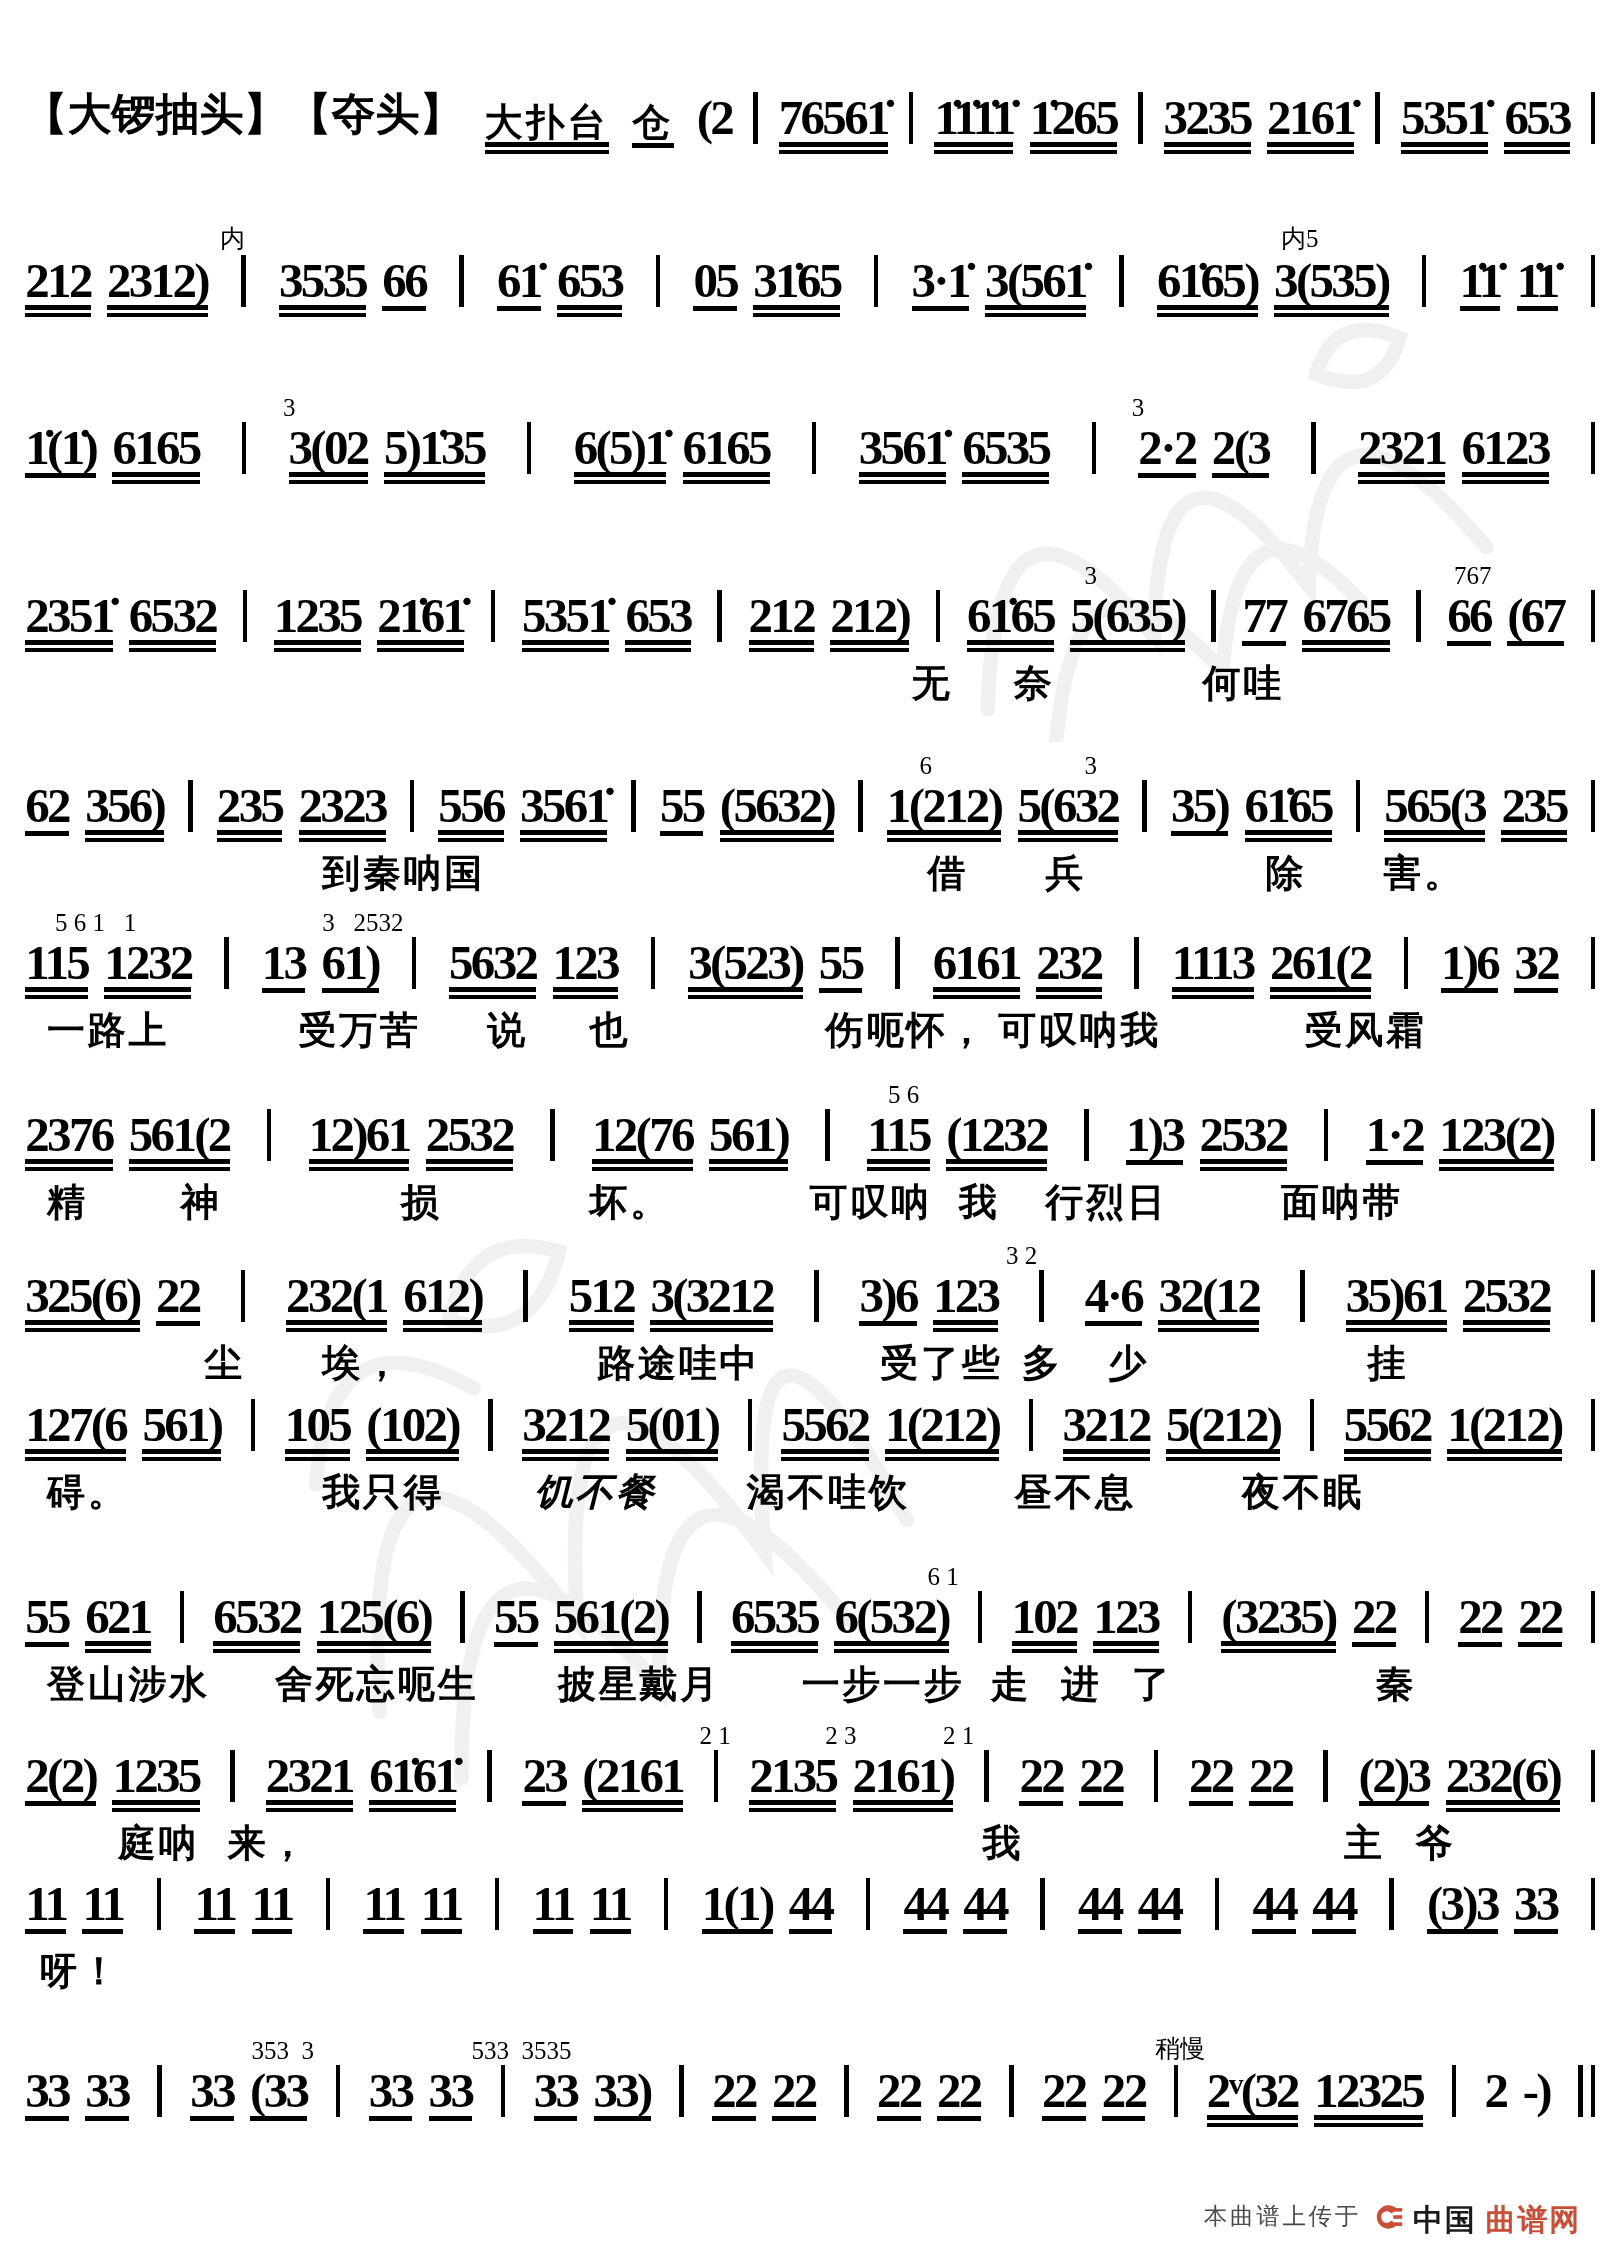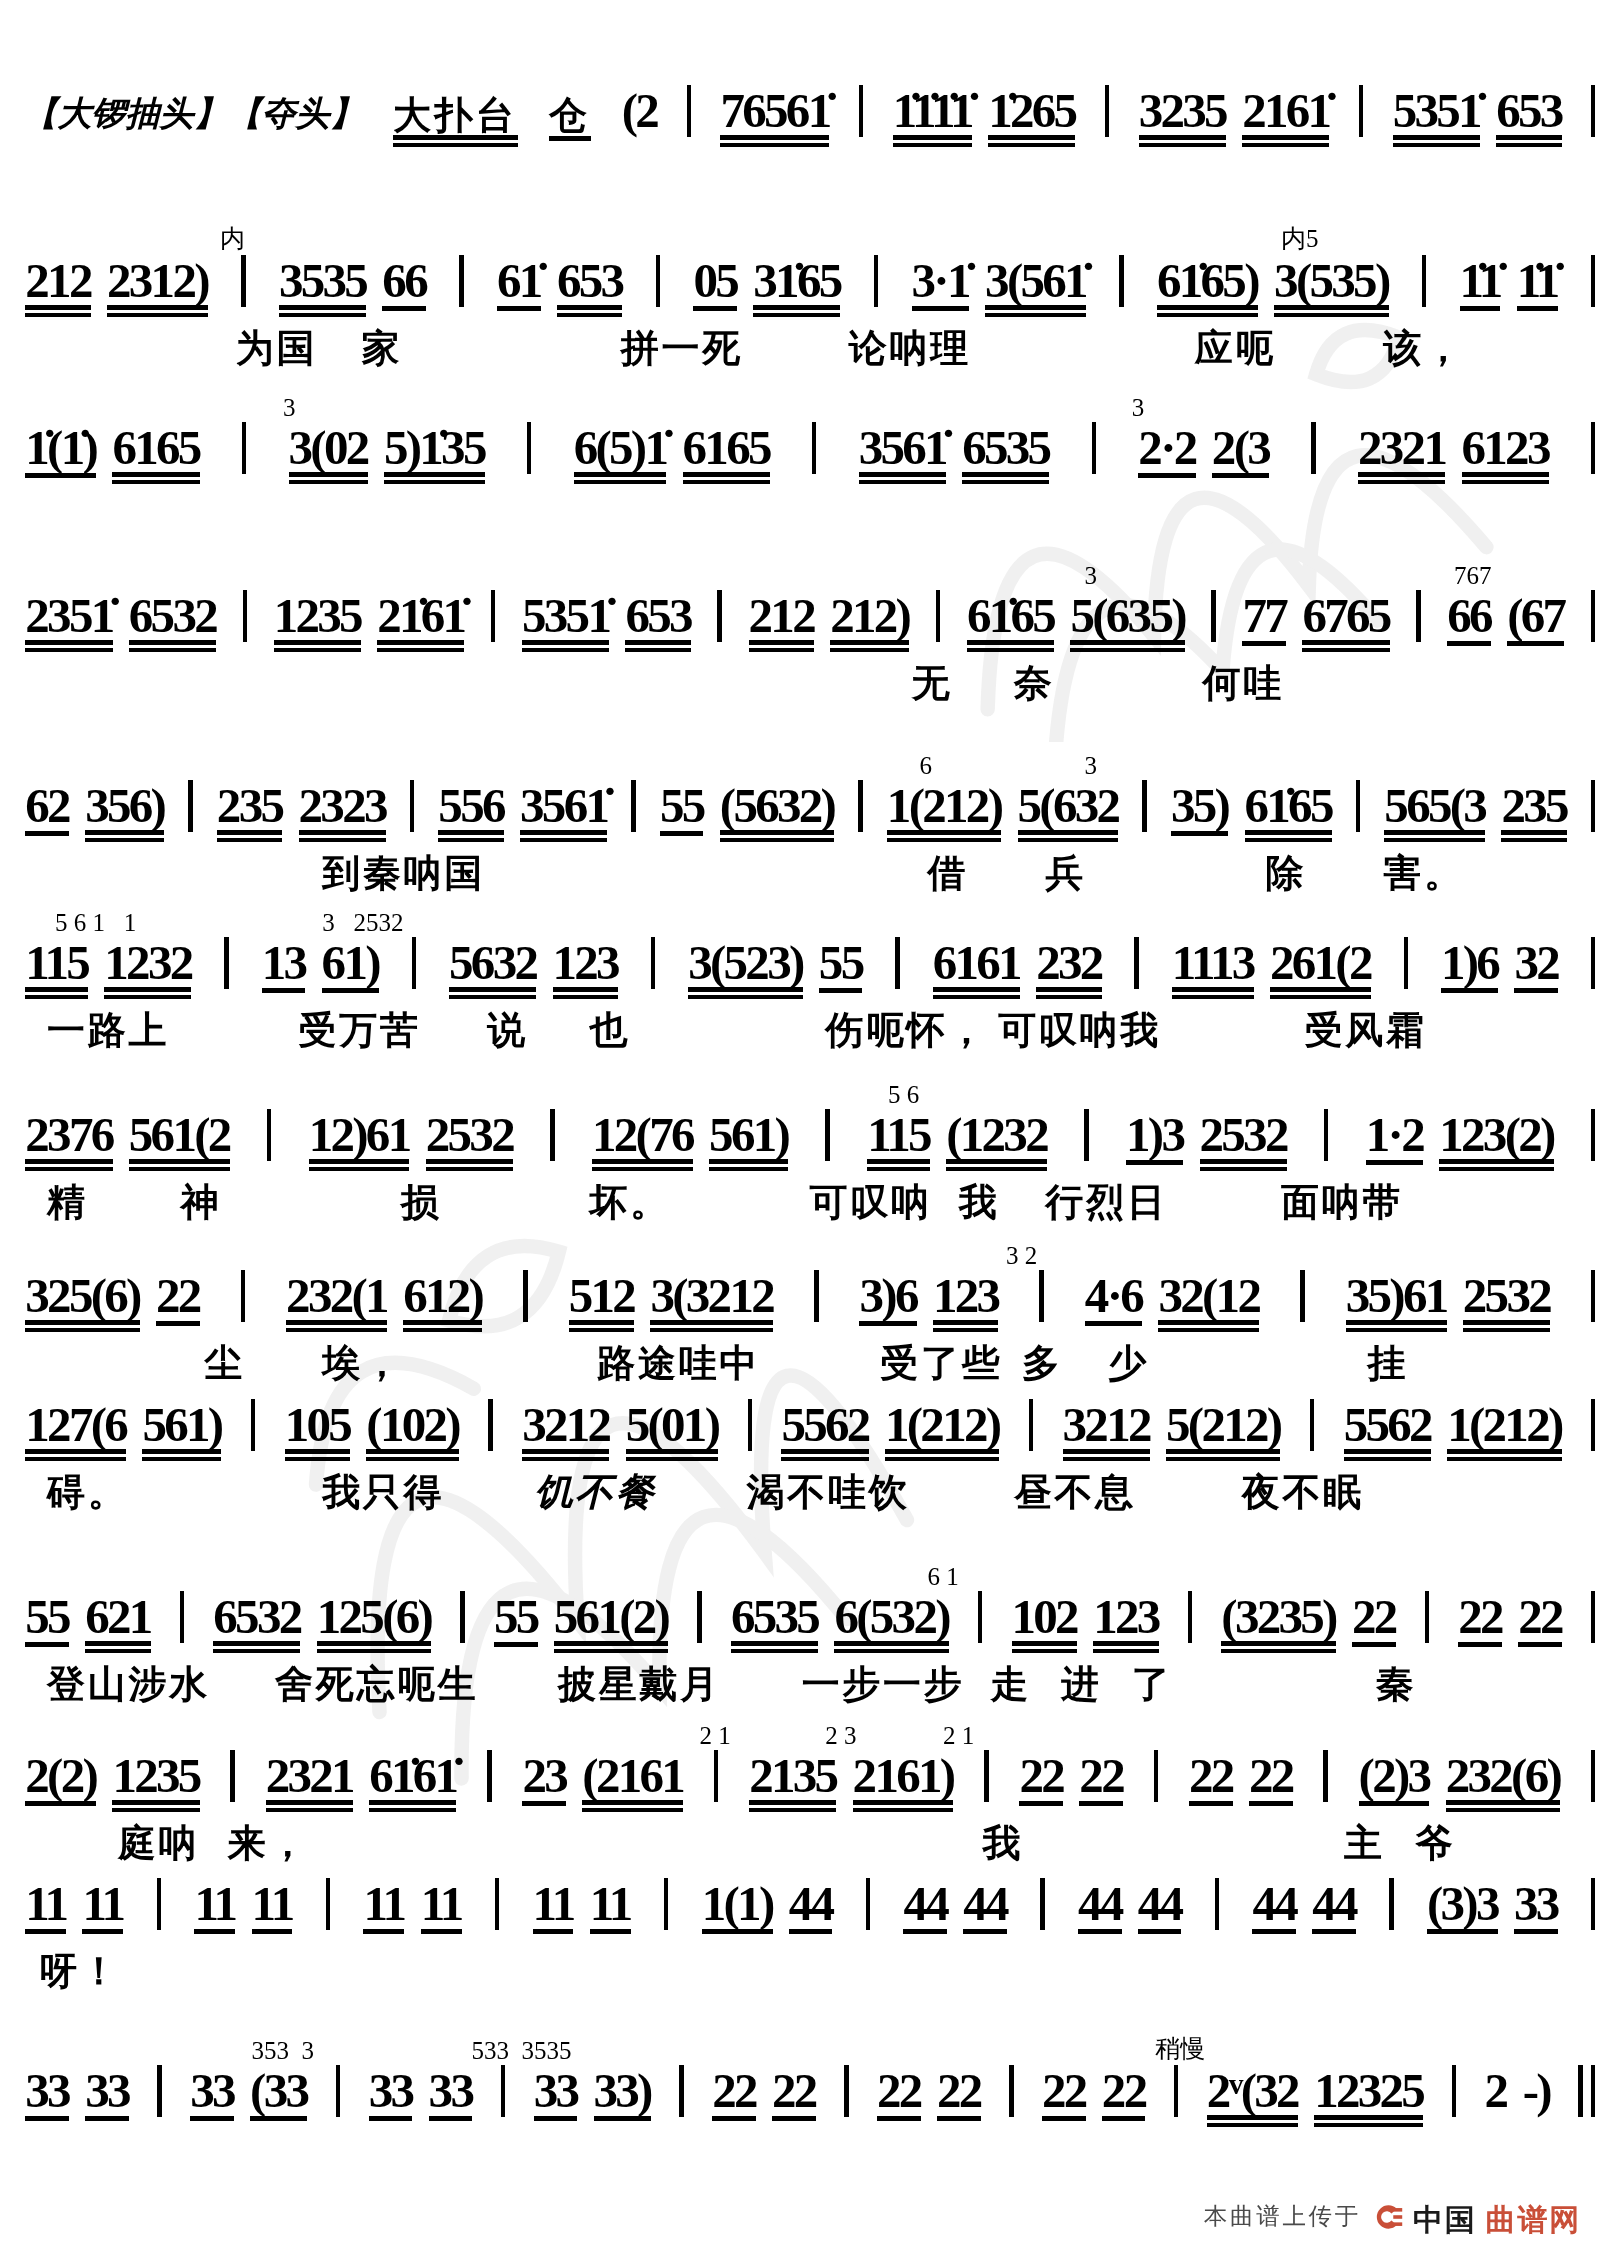--- a/index.html
+++ b/index.html
@@ -10,22 +10,22 @@
   .ann{position:relative;height:31px;}
   .ann-item{position:absolute;bottom:0;font:25px "Liberation Serif",serif;white-space:pre;color:#000;}
   .notes{display:flex;justify-content:space-between;align-items:flex-end;}
   .measure{display:inline-flex;gap:12.7px;align-items:flex-end;}
   .group{position:relative;padding:0 1.8px 12.7px 1.8px;font-weight:bold;font-size:49px;line-height:1;
          letter-spacing:-2.7px;font-family:"Liberation Serif",serif;white-space:pre;}
   .u1::after{content:"";position:absolute;left:1.8px;right:1.8px;bottom:7.2px;height:4.5px;background:#000;}
   .u2::after{content:"";position:absolute;left:1.8px;right:1.8px;bottom:8.1px;height:4.5px;background:#000;}
   .u2::before{content:"";position:absolute;left:1.8px;right:1.8px;bottom:0.9px;height:4.5px;background:#000;}
   .perc{font-family:"Liberation Sans",sans-serif;font-size:38px;letter-spacing:3.6px;padding-bottom:14.5px;}
-  .tune-label{font-family:"Liberation Sans",sans-serif;font-weight:900;font-size:34px;letter-spacing:0px;
-              padding-bottom:11px;white-space:nowrap;font-style:italic;}
+  .tune-label{font-family:"Liberation Sans",sans-serif;font-weight:900;font-size:44px;letter-spacing:0px;
+              padding-bottom:11px;white-space:nowrap;}
   .bar{width:4.5px;height:52px;background:#000;margin-bottom:11px;}
   .dbar{display:inline-flex;gap:8.1px;margin-bottom:0;}
   .lyr{position:relative;height:51px;margin-top:3.6px;}
   .lyric{position:absolute;top:1.8px;font-weight:bold;font-size:38px;letter-spacing:2.7px;white-space:nowrap;
          font-family:"Liberation Serif",serif;}
   .footer{position:absolute;right:38px;top:2200px;display:flex;gap:9px;}
   .footer .pre{font:23.5px "Liberation Sans",sans-serif;color:#4a4a4a;letter-spacing:2.7px;}
   .brand-cn{font:bold 30px "Liberation Sans",sans-serif;color:#1a1a1a;letter-spacing:1.8px;}
   .brand-red{font:bold 30px "Liberation Sans",sans-serif;color:#c94f38;letter-spacing:1.8px;}
 </style>
@@ -117,28 +117,20 @@
             <span class="group u2">61̇65)</span>
             <span class="group u2">3(535)</span>
           </span>
           <span class="bar"></span>
           <span class="measure" style="display: inline-flex;">
             <span class="group u1">1̇1̇</span>
             <span class="group u1">1̇1̇</span>
           </span>
           <span class="bar"></span>
         </div>
-        <div class="lyr">
-          <span class="lyric" style="left: 13.5%;">为国</span>
-          <span class="lyric" style="left: 21.5%;">家</span>
-          <span class="lyric" style="left: 38%;">拼一死</span>
-          <span class="lyric" style="left: 52.5%;">论呐理</span>
-          <span class="lyric" style="left: 74.5%;">应呃</span>
-          <span class="lyric" style="left: 86.5%;">该，</span>
-        </div>
       </div>
       <div class="line" style="top: 391px;">
         <div class="ann">
           <span class="ann-item" style="left: 16.5%;">3</span>
           <span class="ann-item" style="left: 70.5%;">3</span>
         </div>
         <div class="notes">
           <span class="measure" style="display: inline-flex;">
             <span class="group u1">1̇(1̇)</span>
             <span class="group u2">6165</span>

